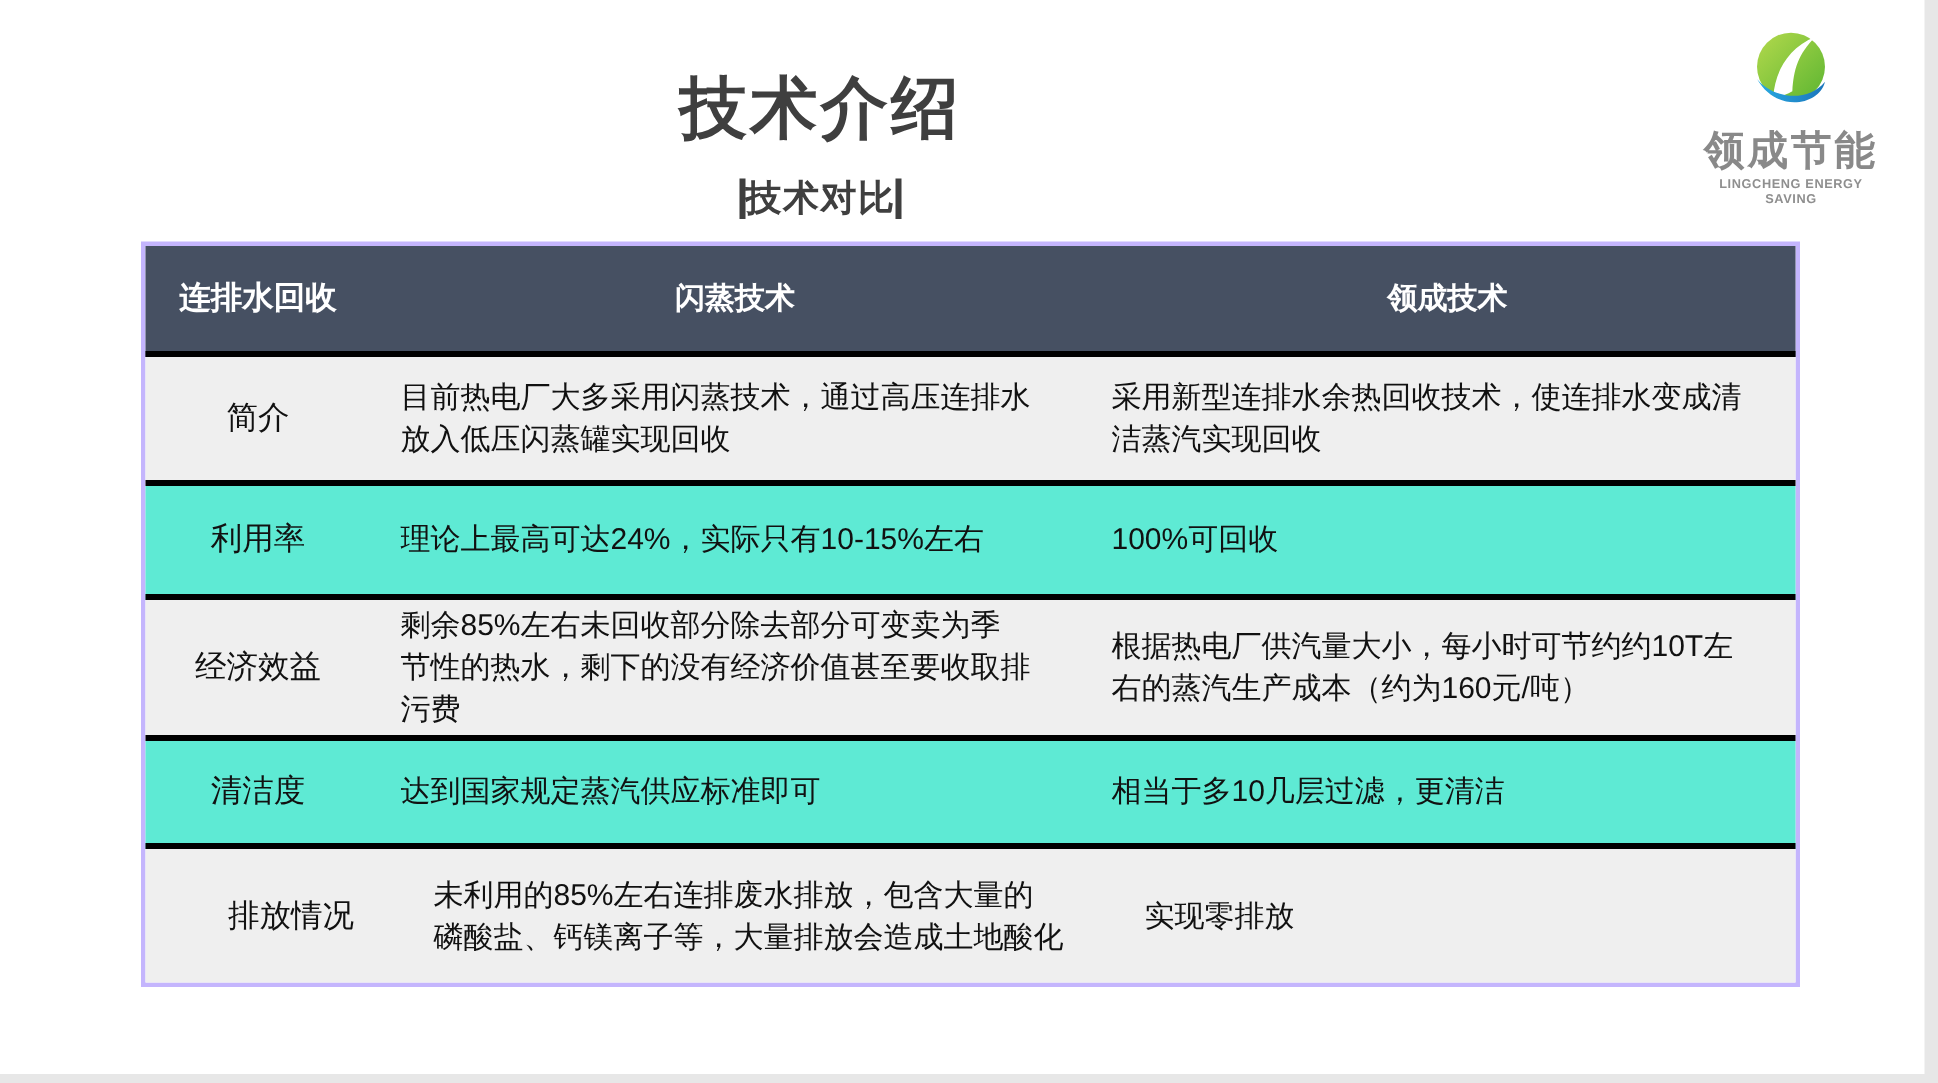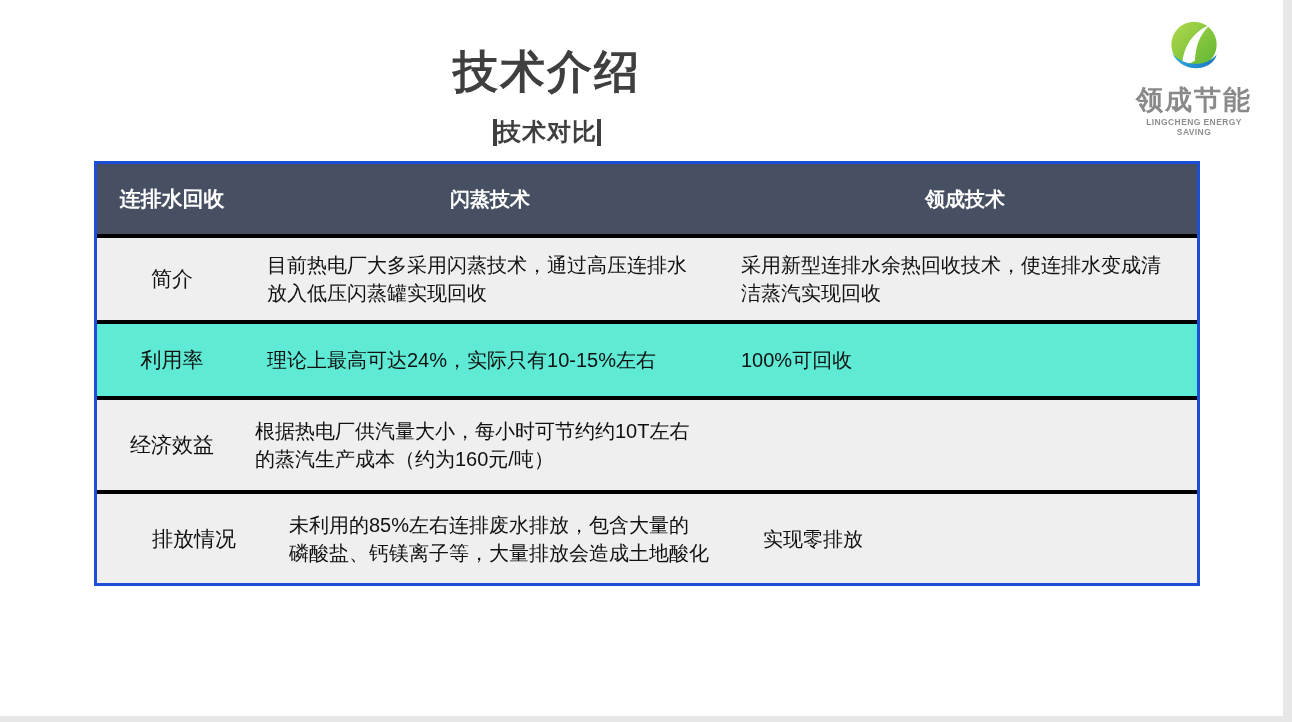--- a/index.html
+++ b/index.html
@@ -30,21 +30,21 @@
 
   
   .logo { position: absolute; top: 20px; left: 1128px; width: 132px; text-align: center; }
   .logo-mark { display: block; margin: 0 auto 8px auto; }
   .logo-name-cn { font-size: 27px; font-weight: 700; color: #898989; letter-spacing: 2px; line-height: 1.05; }
   .logo-name-en { font-size: 8.5px; font-weight: 700; color: #8f8f8f; letter-spacing: 0.4px; margin-top: 3px; }
 
   
   .cmp-table {
     position: absolute; left: 94px; top: 161px; width: 1106px;
-    border: 3px solid #1d4ed8;
+    border: 3px solid #c4b5fd;
   }
   .cmp-row {
     display: grid;
     grid-template-columns: 150px 486px 1fr;
     align-items: center;
     border-bottom: 4px solid #000;
     background: #5eead4;
   }
   .cmp-row:last-child { border-bottom: none; padding-left: 22px; }
   .cmp-row.alt { background: #efefef; }
@@ -115,23 +115,29 @@
     </div>
 
     <div class="cmp-row h-r2">
       <div class="cell c1">利用率</div>
       <div class="cell c2">理论上最高可达24%，实际只有10-15%左右</div>
       <div class="cell c3">100%可回收</div>
     </div>
 
     <div class="cmp-row alt h-r3">
       <div class="cell c1">经济效益</div>
+      <div class="cell c2">剩余85%左右未回收部分除去部分可变卖为季节性的热水，剩下的没有经济价值甚至要收取排污费</div>
       <div class="cell c3">根据热电厂供汽量大小，每小时可节约约10T左右的蒸汽生产成本（约为160元/吨）</div>
     </div>
 
+    <div class="cmp-row h-r4">
+      <div class="cell c1">清洁度</div>
+      <div class="cell c2">达到国家规定蒸汽供应标准即可</div>
+      <div class="cell c3">相当于多10几层过滤，更清洁</div>
+    </div>
 
     <div class="cmp-row alt h-r5">
       <div class="cell c1">排放情况</div>
       <div class="cell c2">未利用的85%左右连排废水排放，包含大量的磷酸盐、钙镁离子等，大量排放会造成土地酸化</div>
       <div class="cell c3">实现零排放</div>
     </div>
   </div>
 
   <div class="edge-right"></div>
   <div class="edge-bottom"></div>

